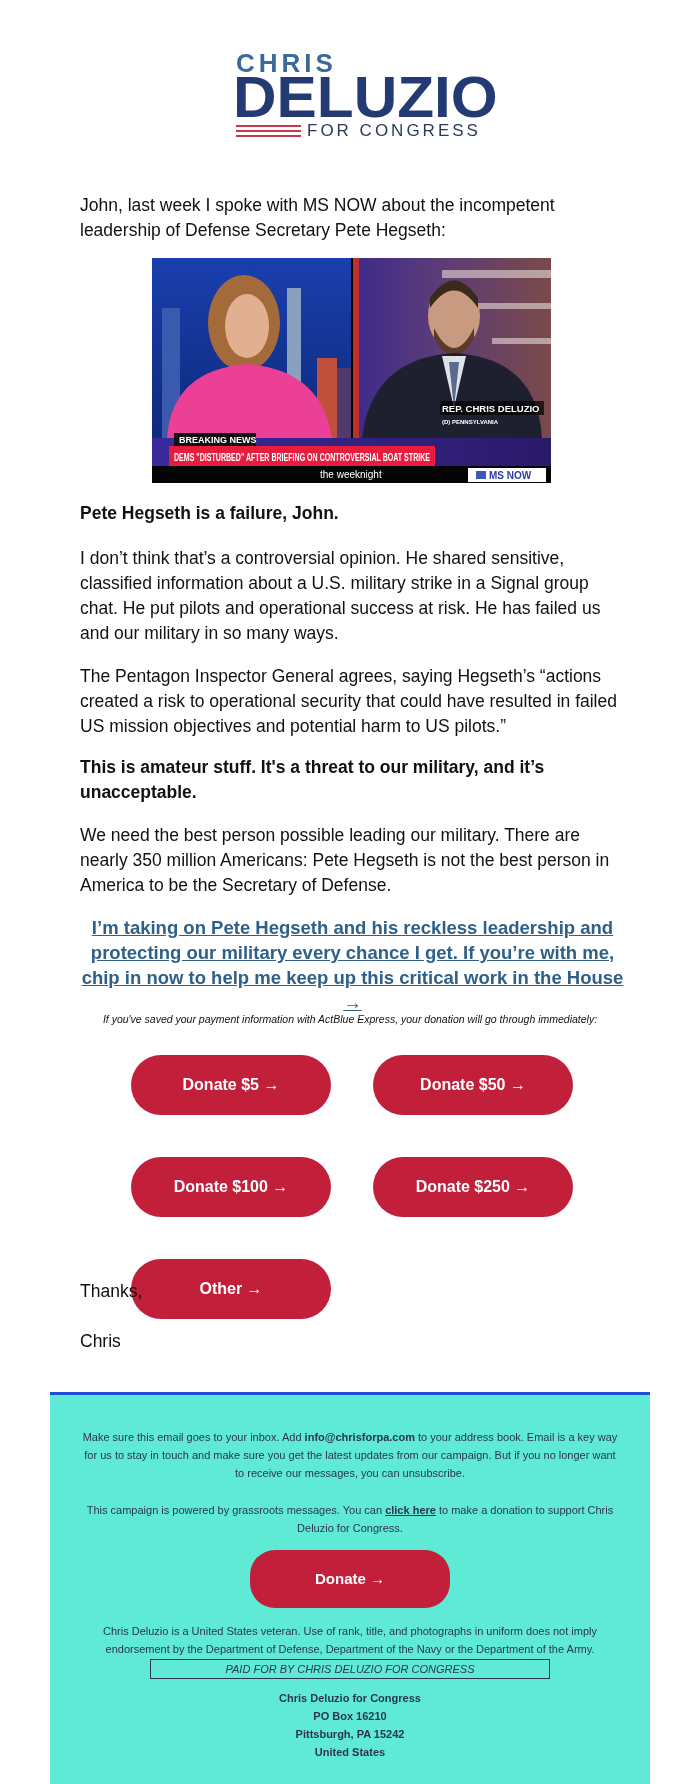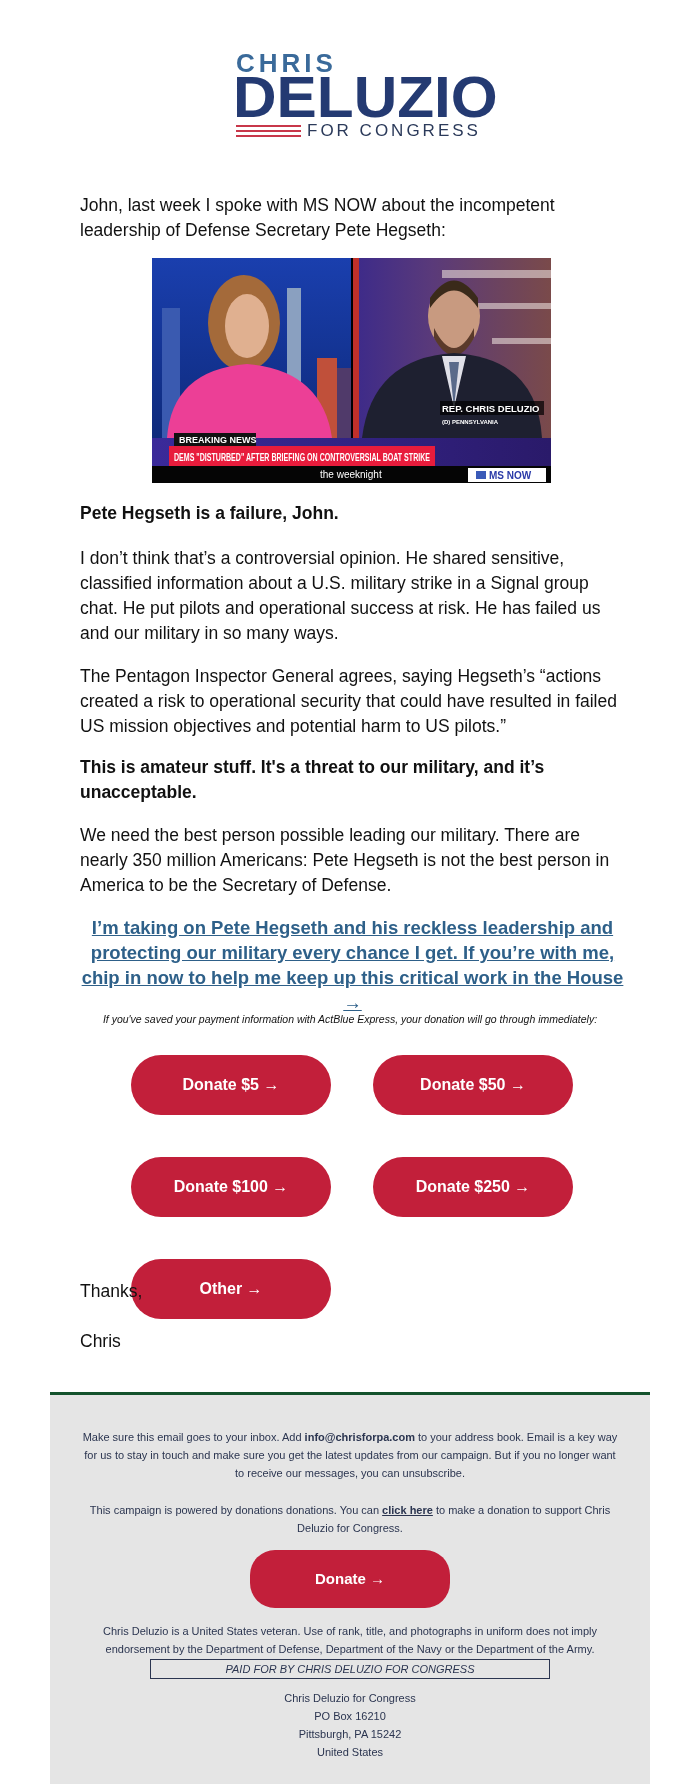--- a/index.html
+++ b/index.html
@@ -23,29 +23,29 @@
     .p4 { position: absolute; left: 80px; top: 823px; width: 545px; }
     .cta { position: absolute; left: 80px; top: 915px; width: 545px; text-align: center; font-size: 18.5px; line-height: 25px; font-weight: bold; color: #2e6089; text-decoration: underline; }
     .actblue { position: absolute; left: 60px; top: 1013px; width: 580px; text-align: center; font-size: 10.5px; font-style: italic; color: #111; }
 
     .btn-grid { position: absolute; left: 131px; top: 1055px; width: 410px; display: grid; grid-template-columns: 200px 200px; column-gap: 11px; row-gap: 10px; gap: 42px; }
     .btn { height: 60px; border-radius: 30px; background: #c21f3a; color: #fff; font-weight: bold; font-size: 16px; display: flex; align-items: center; justify-content: center; cursor: pointer; }
 
     .thanks { position: absolute; left: 80px; top: 1281px; font-size: 17.5px; }
     .signoff { position: absolute; left: 80px; top: 1331px; font-size: 17.5px; }
 
-    .footer { position: absolute; left: 50px; top: 1392px; width: 600px; height: 392px; background: #e5e5e5; border-top: 3px solid #14532d; color: #2b3550; font-size: 11px; line-height: 18px; text-align: center; }
+    .footer { position: absolute; left: 50px; top: 1392px; width: 600px; height: 392px; background: #5eead4; border-top: 3px solid #1d4ed8; color: #2b3550; font-size: 11px; line-height: 18px; text-align: center; }
     .f-p1 { position: absolute; left: 30px; top: 33px; width: 540px; }
     .f-p2 { position: absolute; left: 30px; top: 106px; width: 540px; }
     .f-p2 a { color: #2b3550; font-weight: bold; text-decoration: underline; }
     .f-donate { position: absolute; left: 200px; top: 155px; width: 200px; height: 58px; border-radius: 25px; background: #c21f3a; color: #fff; font-weight: bold; font-size: 15px; display: flex; align-items: center; justify-content: center; }
     .f-p3 { position: absolute; left: 30px; top: 227px; width: 540px; }
     .paidfor { position: absolute; left: 100px; top: 264px; width: 400px; height: 20px; border: 1px solid #2b3550; font-size: 11px; line-height: 18px; color: #2b3550; font-style: italic; }
     .addr { position: absolute; left: 30px; top: 294px; width: 540px; line-height: 18px; }
-    .addr div { height: 18px; }
+    .addr div { height: 18px; font-weight: bold; }
   </style>
 </head>
 <body>
 
 <div class="wrap" style="height:1784px;">
 
   <div class="logo">
     <div class="chris">CHRIS</div>
     <div class="deluzio">DELUZIO</div>
     <div class="stripes">
@@ -135,21 +135,21 @@
   </div>
 
   <p class="thanks">Thanks,</p>
   <p class="signoff">Chris</p>
 
   <div class="footer">
     <p class="f-p1">
       <span>Make sure this email goes to your inbox. Add </span><b>info@chrisforpa.com</b><span> to your address book. Email is a key way for us to stay in touch and make sure you get the latest updates from our campaign. But if you no longer want to receive our messages, you can unsubscribe.</span>
     </p>
     <p class="f-p2">
-      <span>This campaign is powered by donations donations. You can </span><a>click here</a><span> to make a donation to support Chris Deluzio for Congress.</span>
+      <span>This campaign is powered by grassroots messages. You can </span><a>click here</a><span> to make a donation to support Chris Deluzio for Congress.</span>
     </p>
     <div class="f-donate">Donate →</div>
     <p class="f-p3">Chris Deluzio is a United States veteran. Use of rank, title, and photographs in uniform does not imply endorsement by the Department of Defense, Department of the Navy or the Department of the Army.</p>
     <div class="paidfor">PAID FOR BY CHRIS DELUZIO FOR CONGRESS</div>
     <div class="addr">
       <div>Chris Deluzio for Congress</div>
       <div>PO Box 16210</div>
       <div>Pittsburgh, PA 15242</div>
       <div>United States</div>
     </div>

